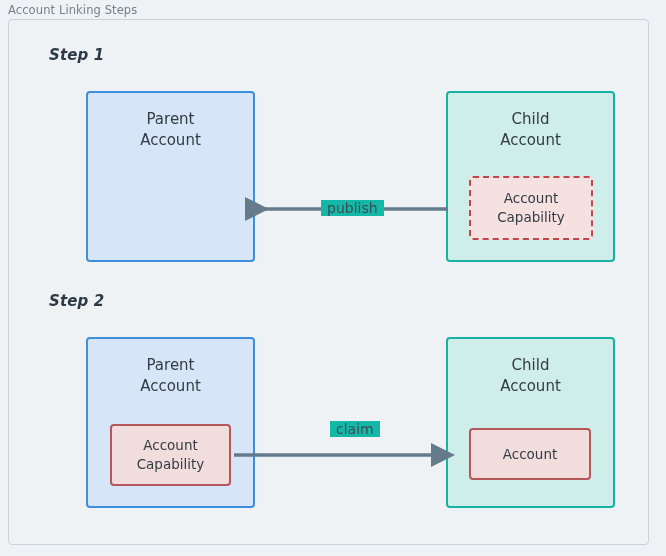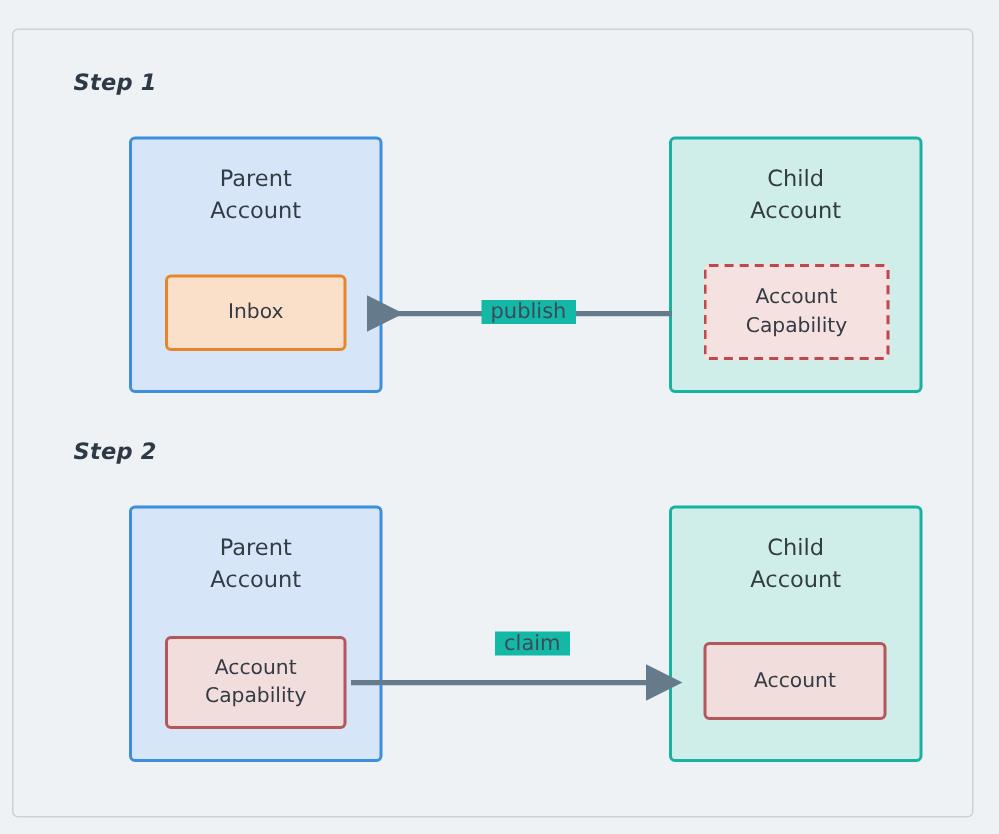--- a/index.html
+++ b/index.html
@@ -138,31 +138,31 @@
     white-space: nowrap;
   }
   #label1 { left: 321px; top: 200px; }
   #label2 { left: 330px; top: 421px; }
 </style>
 </head>
 <body>
 
 <div id="canvas">
 
+  <div class="frame-label">Account Linking Steps</div>
 
   <div class="frame-box"></div>
 
   <div class="step-title" id="step1-title">Step 1</div>
 
   <div class="acct parent" id="parent1">
     <div class="acct-title">Parent
 Account</div>
   </div>
 
-  <div class="inner inner-inbox" id="inbox1">Inbox</div>
 
   <div class="acct child" id="child1">
     <div class="acct-title">Child
 Account</div>
   </div>
 
   <div class="inner inner-cap-dashed" id="cap1">Account
 Capability</div>
 
   <svg class="arrow-svg" id="arrow1" viewBox="0 0 214 30">

